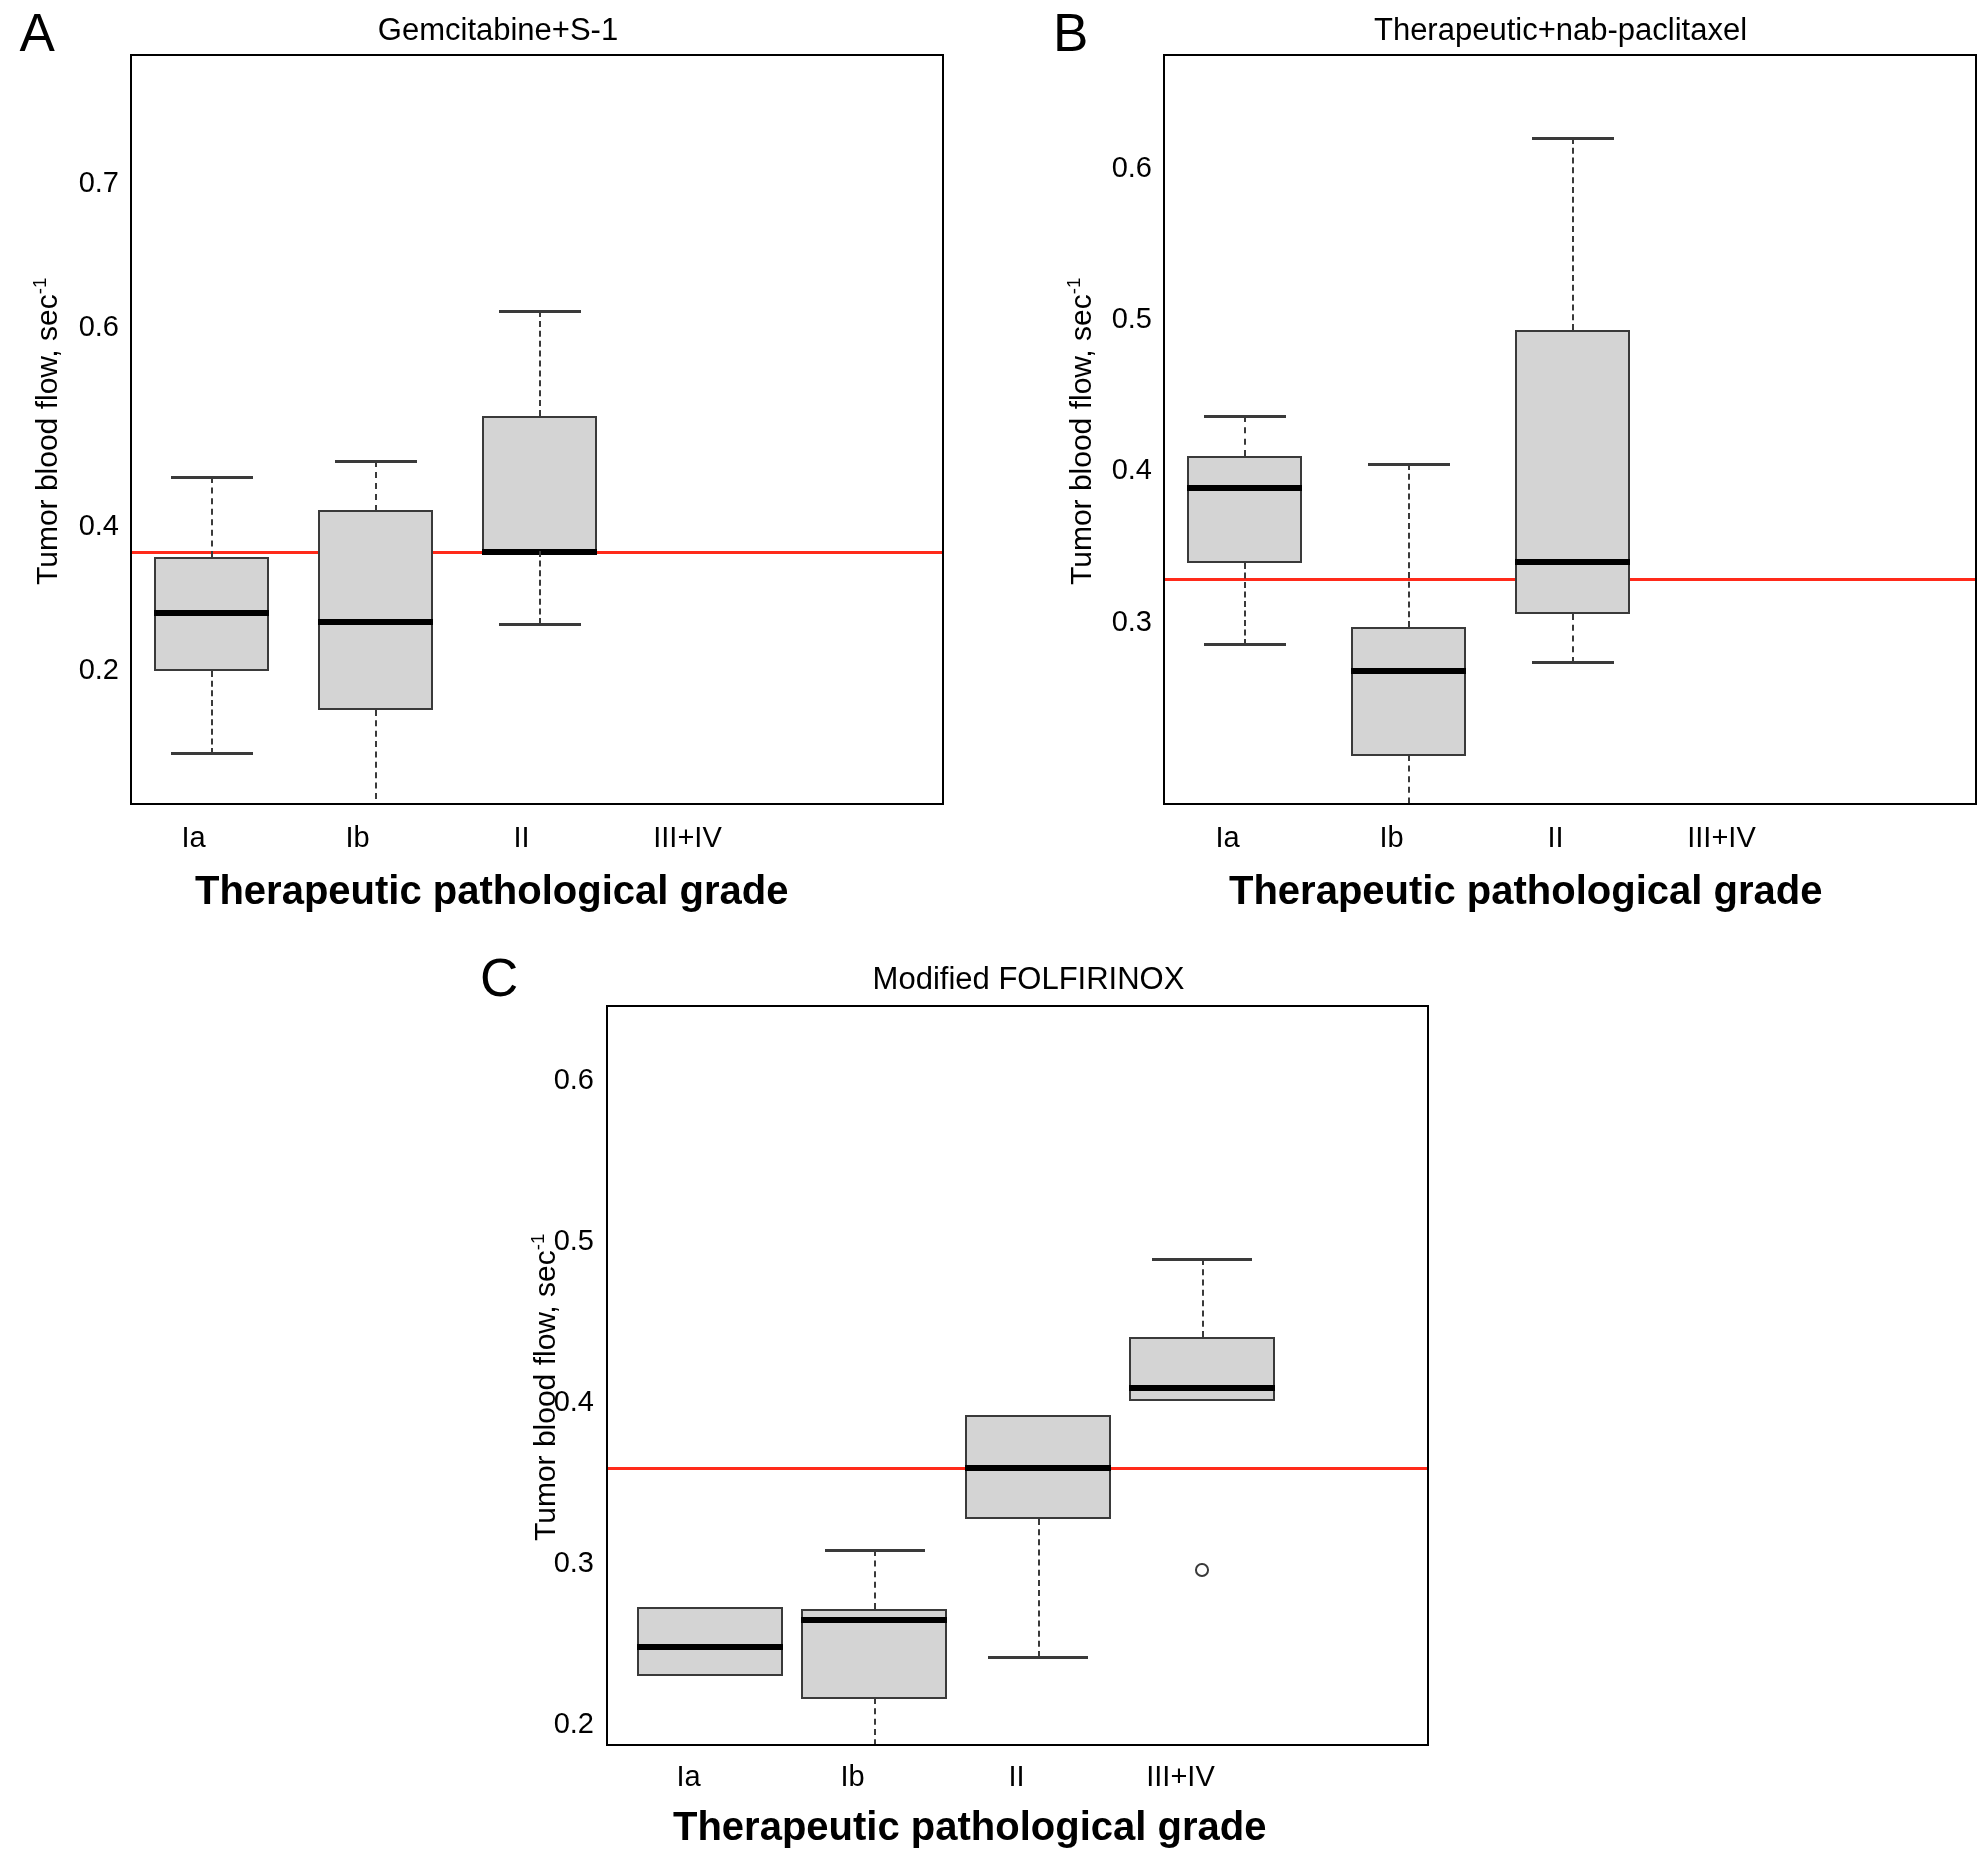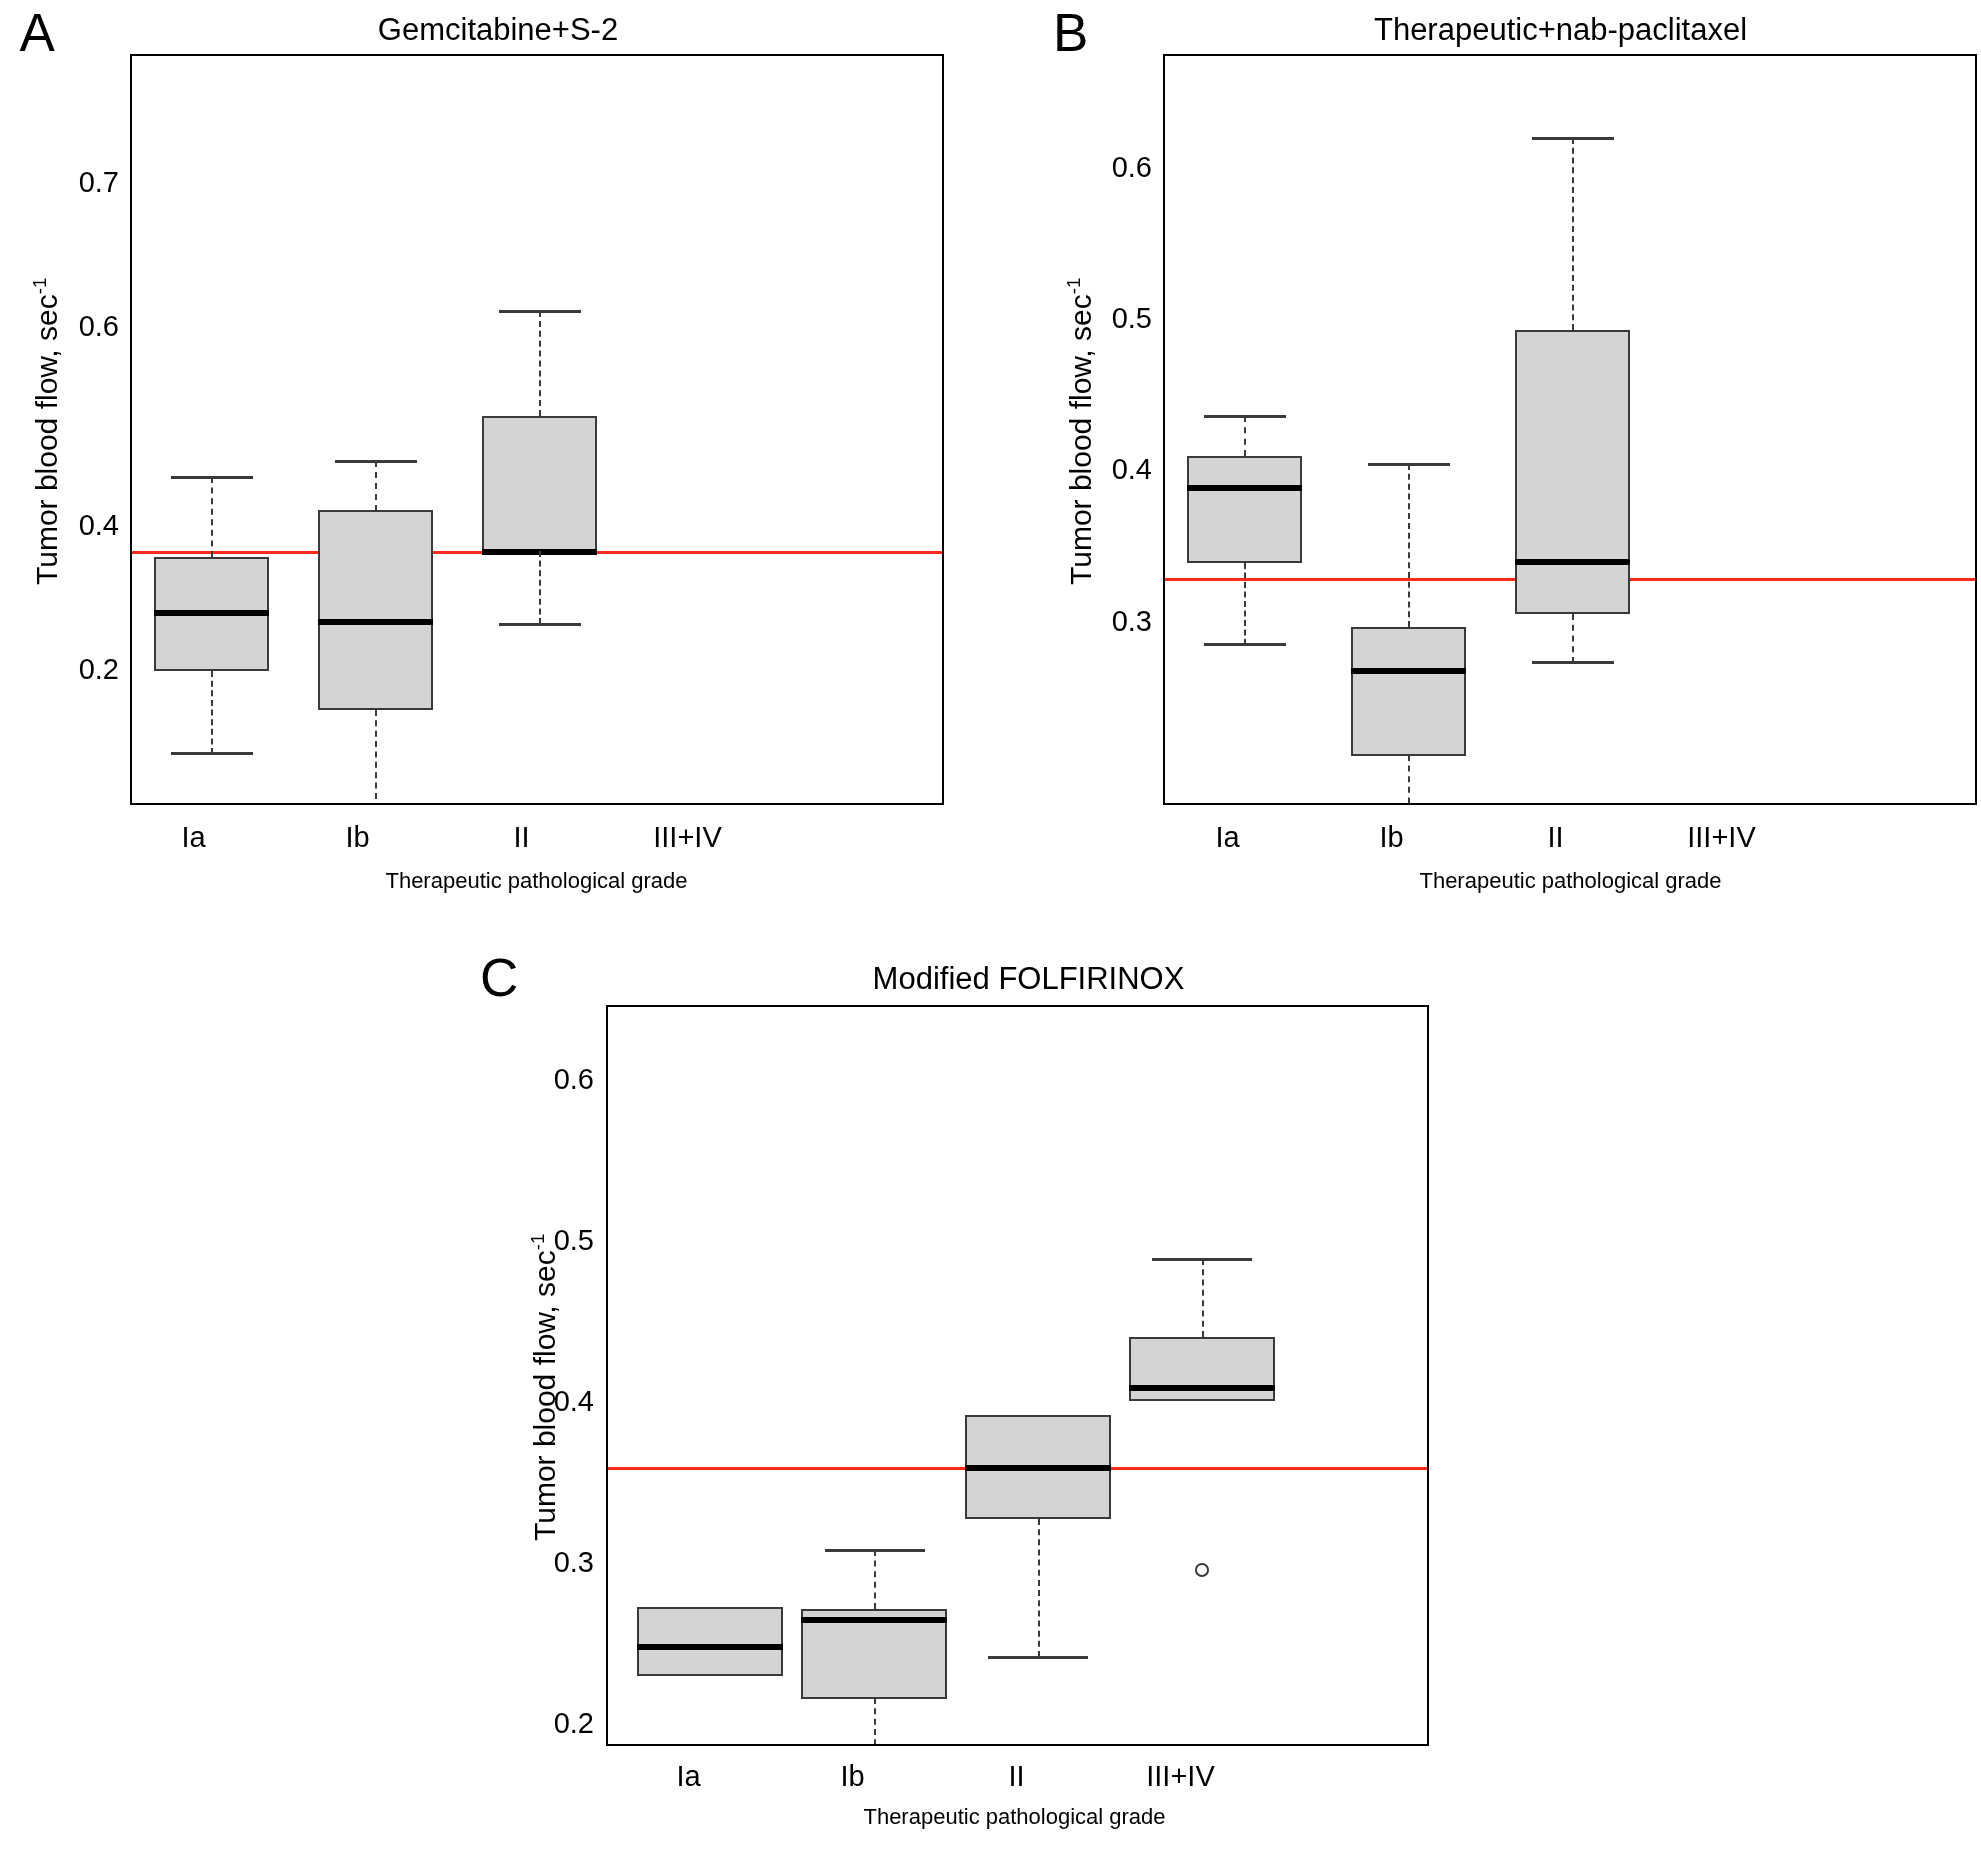--- a/index.html
+++ b/index.html
@@ -53,23 +53,24 @@
     white-space: nowrap;
     transform-origin: 0 0;
     transform: rotate(-90deg);
   }
   .ylabel sup {
     font-size: 0.62em;
     vertical-align: super;
   }
   .xlabel {
     position: absolute;
-    font-size: 22px;
-    white-space: nowrap;
-    text-align: center;
+    font-size: 40px;
+    white-space: nowrap;
+    text-align: left;
+    font-weight: bold;
   }
   .ytick-label {
     position: absolute;
     font-size: 29px;
     text-align: right;
     white-space: nowrap;
   }
   .xtick-label {
     position: absolute;
     font-size: 29px;
@@ -110,21 +111,21 @@
     border-radius: 50%;
     box-sizing: border-box;
   }
 </style>
 </head>
 <body>
 
 <div class="panel">
 
   <div class="panel-letter" style="left:19.5px; top:5.9px;">A</div>
-  <div class="panel-title" style="left:137px; top:11.7px; width:722px;">Gemcitabine+S-2</div>
+  <div class="panel-title" style="left:137px; top:11.7px; width:722px;">Gemcitabine+S-1</div>
 
   <div class="test-label" style="left:322px; top:57px;">Jonckheere-Terpstra test: N.S.</div>
   <div class="test-rule" style="left:733px; top:119px; width:161px;"></div>
 
   <div class="ylabel" style="left:29px; top:585px;">
     <span>Tumor blood flow, sec</span><sup>-1</sup>
   </div>
 
   <div class="plot-box" style="left:130px; top:54px; width:814px; height:751px;">
 

